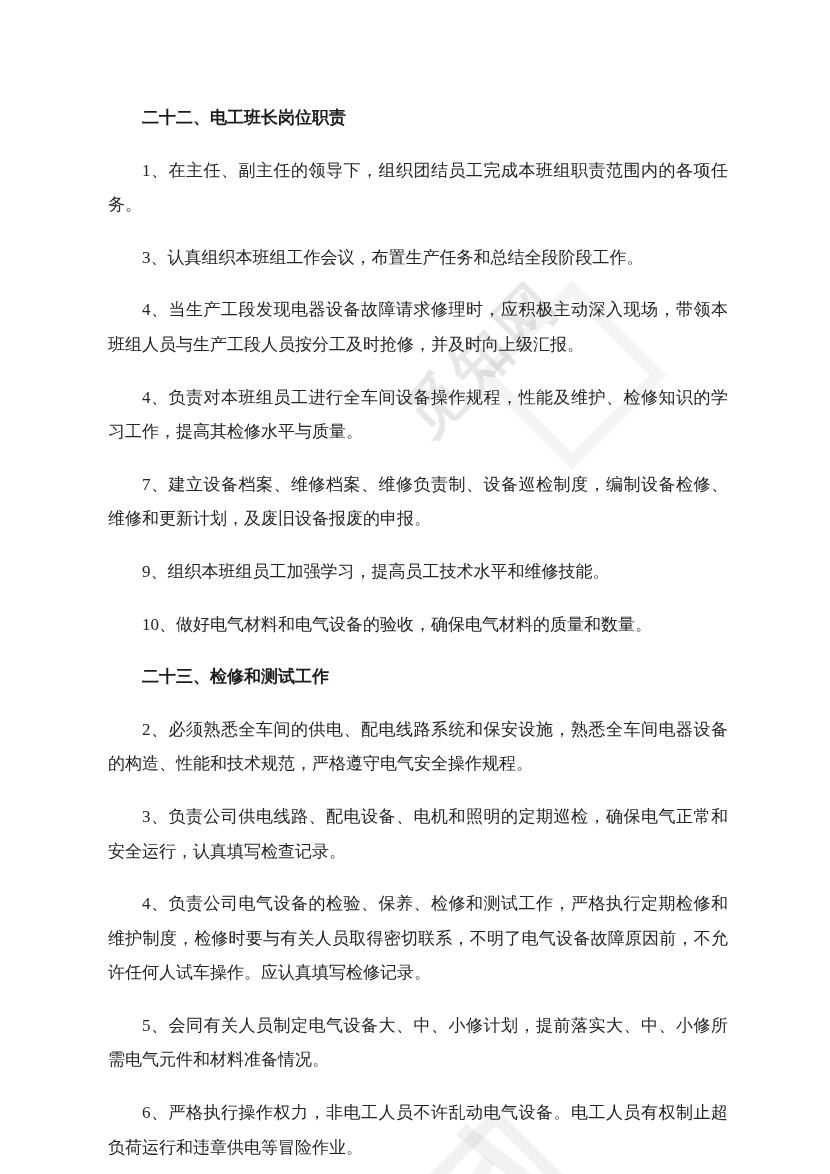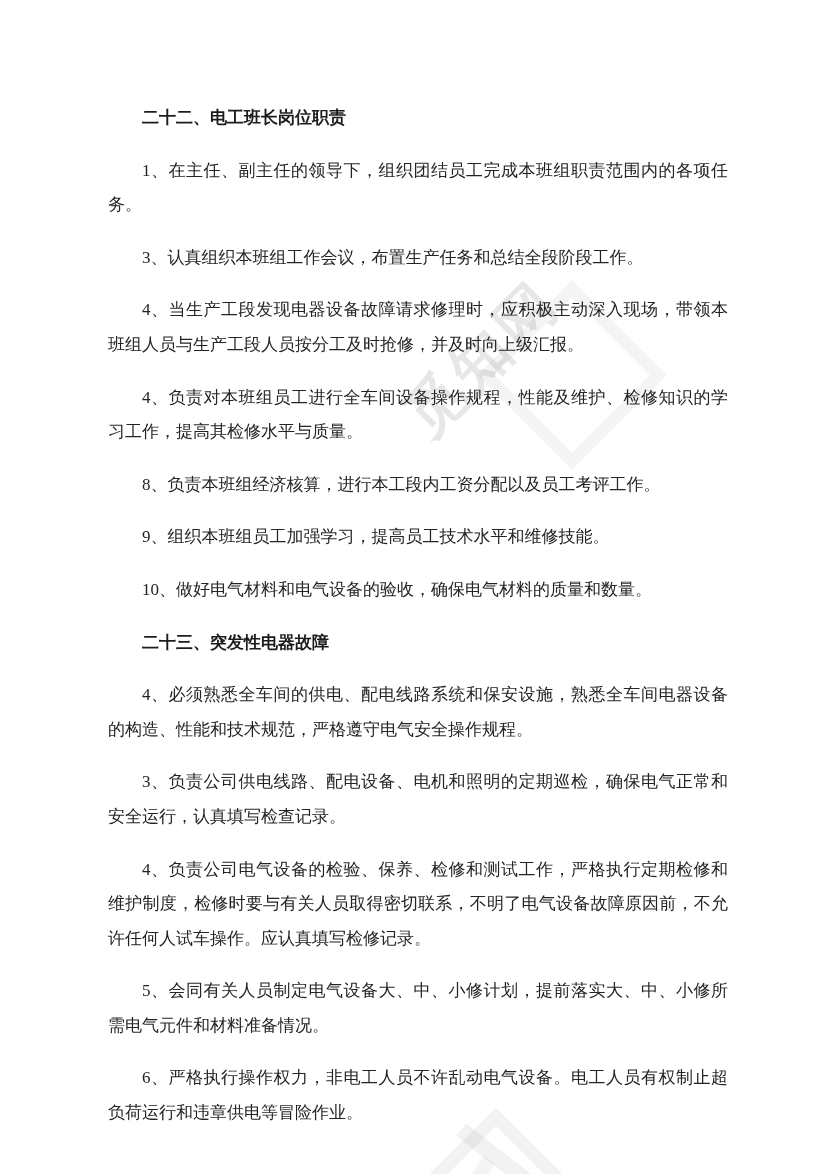--- a/index.html
+++ b/index.html
@@ -112,24 +112,24 @@
     <div class="wm-bottom-stroke-b"></div>
   </div>
 
   <div class="content">
 
   <p class="heading">二十二、电工班长岗位职责</p>
       <p class="para">1、在主任、副主任的领导下，组织团结员工完成本班组职责范围内的各项任务。</p>
       <p class="para">3、认真组织本班组工作会议，布置生产任务和总结全段阶段工作。</p>
       <p class="para">4、当生产工段发现电器设备故障请求修理时，应积极主动深入现场，带领本班组人员与生产工段人员按分工及时抢修，并及时向上级汇报。</p>
       <p class="para">4、负责对本班组员工进行全车间设备操作规程，性能及维护、检修知识的学习工作，提高其检修水平与质量。</p>
-      <p class="para">8、负责本班组经济核算，进行本工段内工资分配以及员工考评工作。</p>
+      <p class="para">7、建立设备档案、维修档案、维修负责制、设备巡检制度，编制设备检修、维修和更新计划，及废旧设备报废的申报。</p>
       <p class="para">9、组织本班组员工加强学习，提高员工技术水平和维修技能。</p>
       <p class="para">10、做好电气材料和电气设备的验收，确保电气材料的质量和数量。</p>
-      <p class="heading">二十三、突发性电器故障</p>
-      <p class="para">4、必须熟悉全车间的供电、配电线路系统和保安设施，熟悉全车间电器设备的构造、性能和技术规范，严格遵守电气安全操作规程。</p>
+      <p class="heading">二十三、检修和测试工作</p>
+      <p class="para">2、必须熟悉全车间的供电、配电线路系统和保安设施，熟悉全车间电器设备的构造、性能和技术规范，严格遵守电气安全操作规程。</p>
       <p class="para">3、负责公司供电线路、配电设备、电机和照明的定期巡检，确保电气正常和安全运行，认真填写检查记录。</p>
       <p class="para">4、负责公司电气设备的检验、保养、检修和测试工作，严格执行定期检修和维护制度，检修时要与有关人员取得密切联系，不明了电气设备故障原因前，不允许任何人试车操作。应认真填写检修记录。</p>
       <p class="para">5、会同有关人员制定电气设备大、中、小修计划，提前落实大、中、小修所需电气元件和材料准备情况。</p>
       <p class="para">6、严格执行操作权力，非电工人员不许乱动电气设备。电工人员有权制止超负荷运行和违章供电等冒险作业。</p>
     </div>
 
 </div>
 
 </body></html>

